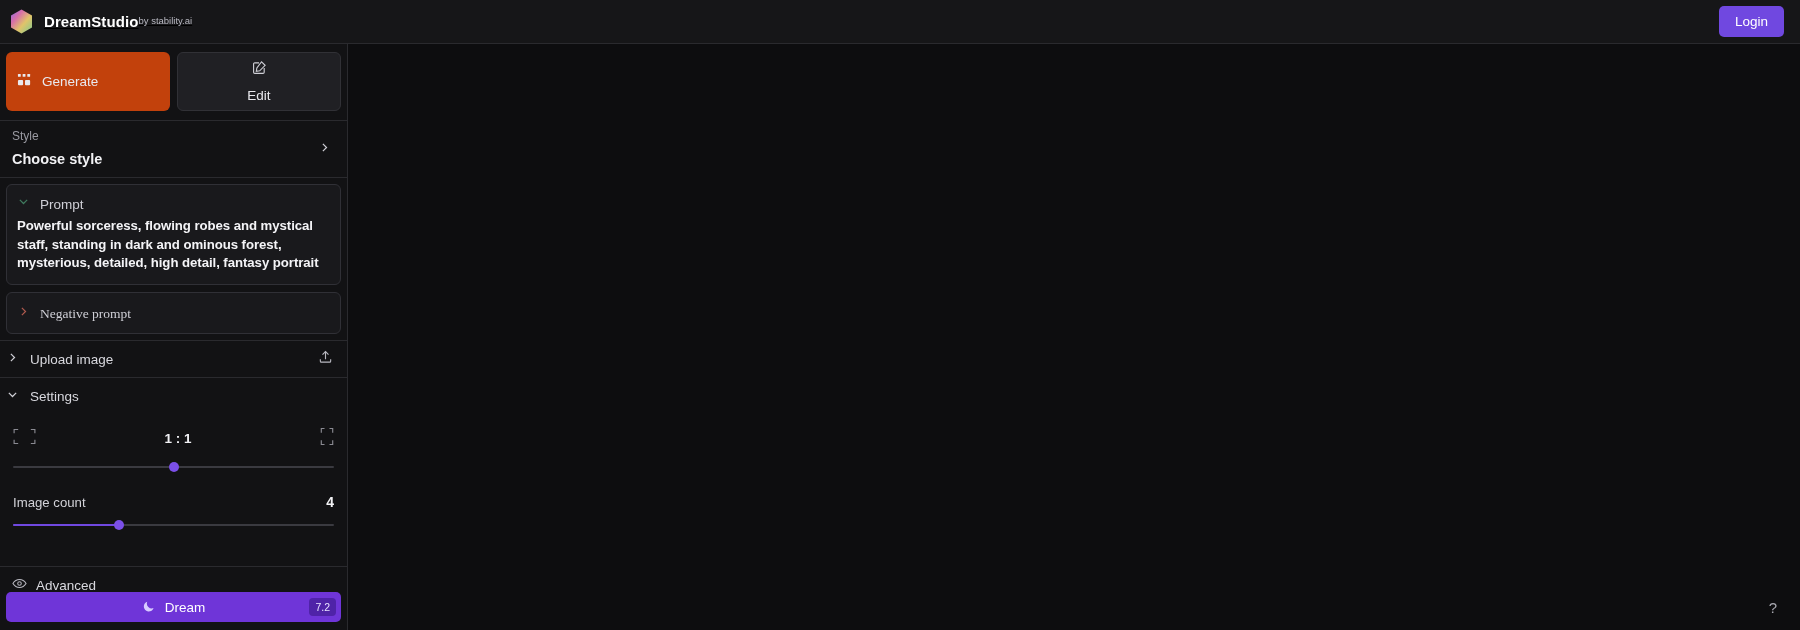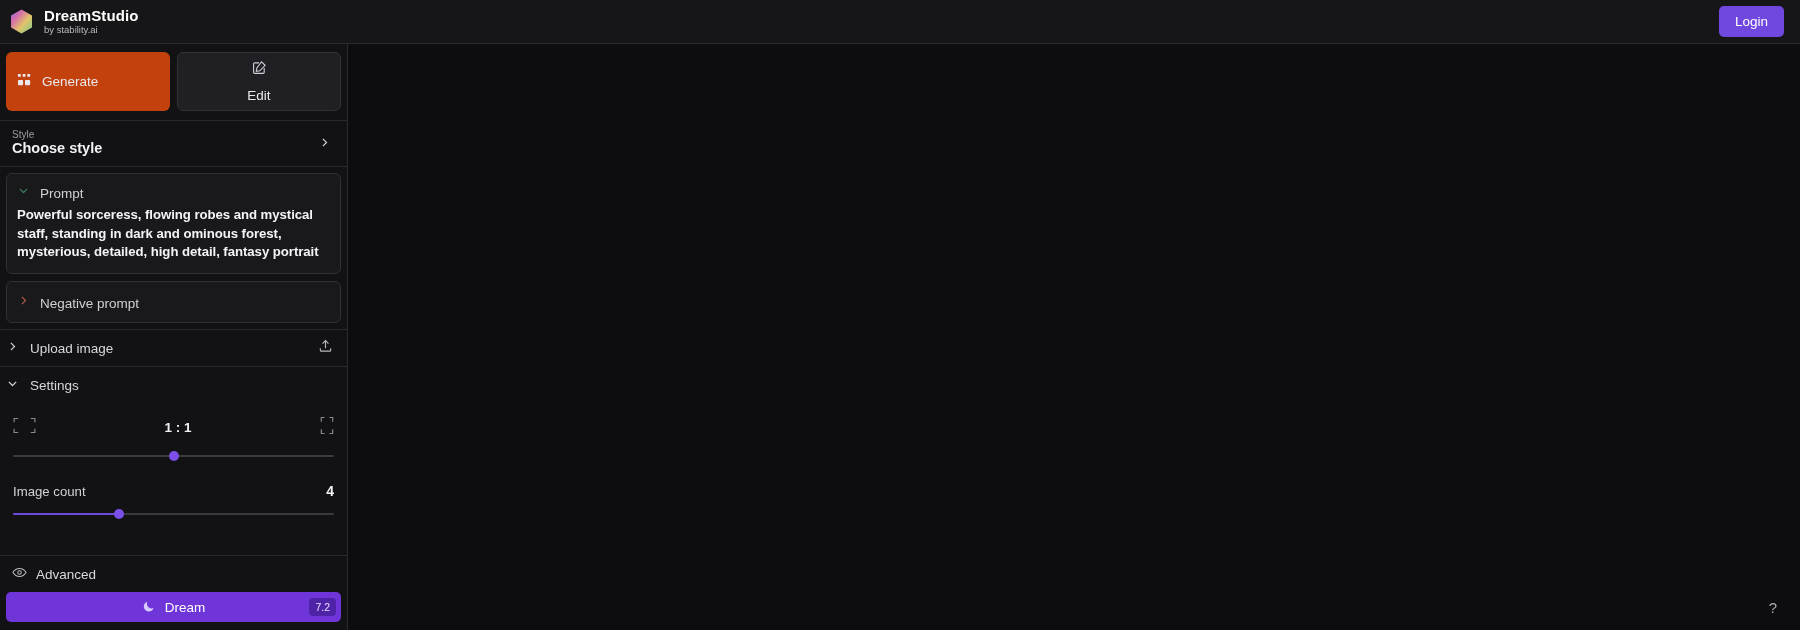--- a/index.html
+++ b/index.html
@@ -16,21 +16,21 @@
     height: 44px; flex: 0 0 44px;
     background: #161618;
     border-bottom: 1px solid #2a2a2e;
     display: flex; align-items: center;
     padding: 0 14px 0 8px;
     position: relative;
   }
   #brand { display: flex; align-items: center; gap: 9px; }
   .logo-hex { width: 27px; height: 27px; position: relative; flex: 0 0 27px; }
   .logo-hex svg { display: block; }
-  .brand-text { display: flex; flex-direction: column; line-height: 1.05; }
+  .brand-text { display: flex; flex-direction: row; line-height: 1.05; text-decoration: underline; }
   .brand-title { font-size: 15px; font-weight: bold; color: #ffffff; letter-spacing: .1px; }
   .brand-sub { font-size: 9.5px; color: #b9b9c2; margin-top: 2px; }
   #login-btn {
     position: absolute; right: 16px; top: 6px;
     background: #7048e0; color: #fff;
     border: none; border-radius: 5px;
     font-size: 13.5px; font-family: inherit;
     padding: 8px 16px; cursor: pointer;
   }
 
@@ -63,40 +63,40 @@
   .mode-btn.active { background: #c2410c; width: 165px; }
   .mode-btn.inactive { background: #202024; border-color: #313136; width: 165px; flex-direction: column; }
   .mode-btn svg { flex: 0 0 auto; }
 
   
   #style-row {
     padding: 8px 12px 10px 12px;
     border-bottom: 1px solid #2a2a2e;
     cursor: pointer; position: relative;
   }
-  .style-label { font-size: 10px; color: #9a9aa2; margin-bottom: 0; }
+  .style-label { font-size: 12px; color: #9a9aa2; margin-bottom: 8px; }
   .style-value { font-size: 14.5px; font-weight: bold; color: #f2f2f5; }
   #style-chev { position: absolute; right: 16px; top: 50%; transform: translateY(-50%); }
 
   
   #prompt-wrap { padding: 6px 6px 0 6px; }
   .prompt-box {
     background: #19191c;
     border: 1px solid #303036;
     border-radius: 6px;
     padding: 9px 10px 11px 10px;
     margin-bottom: 7px;
   }
   .prompt-head { display: flex; align-items: flex-end; gap: 10px; margin-bottom: 5px; }
   .prompt-head-label { font-size: 13.5px; color: #cfcfd6; }
   .prompt-text {
     font-size: 13.2px; font-weight: bold; color: #f4f4f7;
     line-height: 1.42; letter-spacing: -.05px;
   }
-  .neg-box { padding: 11px 10px; margin-bottom: 0; }
+  .neg-box { padding: 11px 10px; margin-bottom: 0; font-family: Liberation Serif, serif; }
 
   
   .section-row {
     display: flex; align-items: center;
     padding: 9px 12px 9px 6px;
     border-top: 1px solid #2a2a2e;
     cursor: pointer; position: relative;
   }
   .section-row .lbl { font-size: 13.5px; color: #d8d8de; margin-left: 11px; }
   .row-right-icon { position: absolute; right: 14px; top: 50%; transform: translateY(-50%); }

